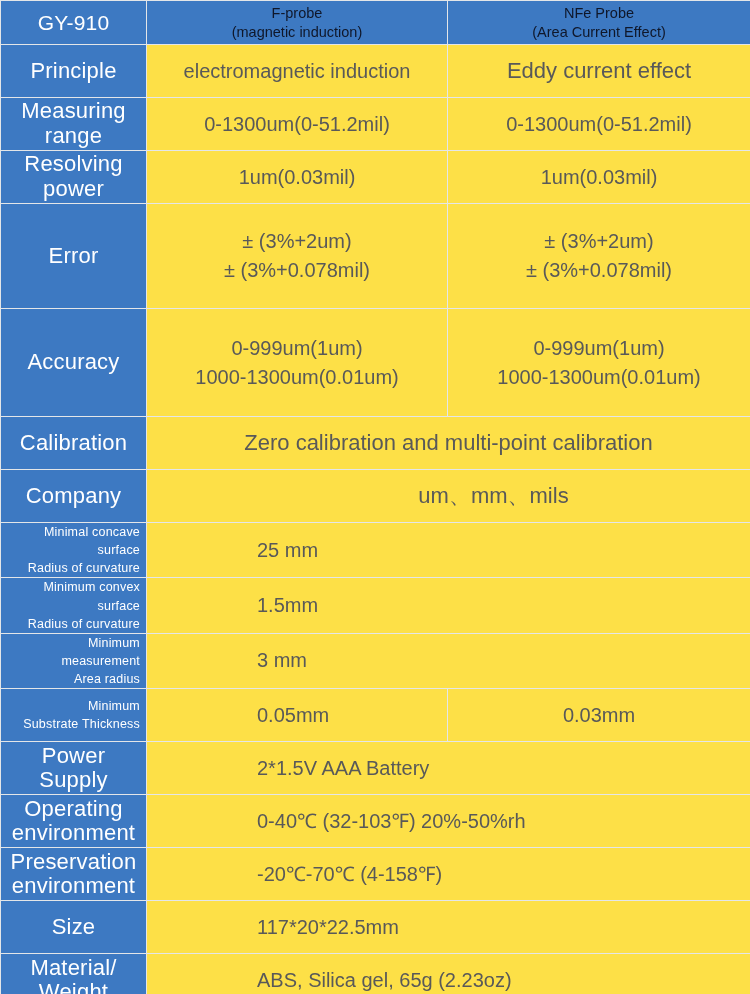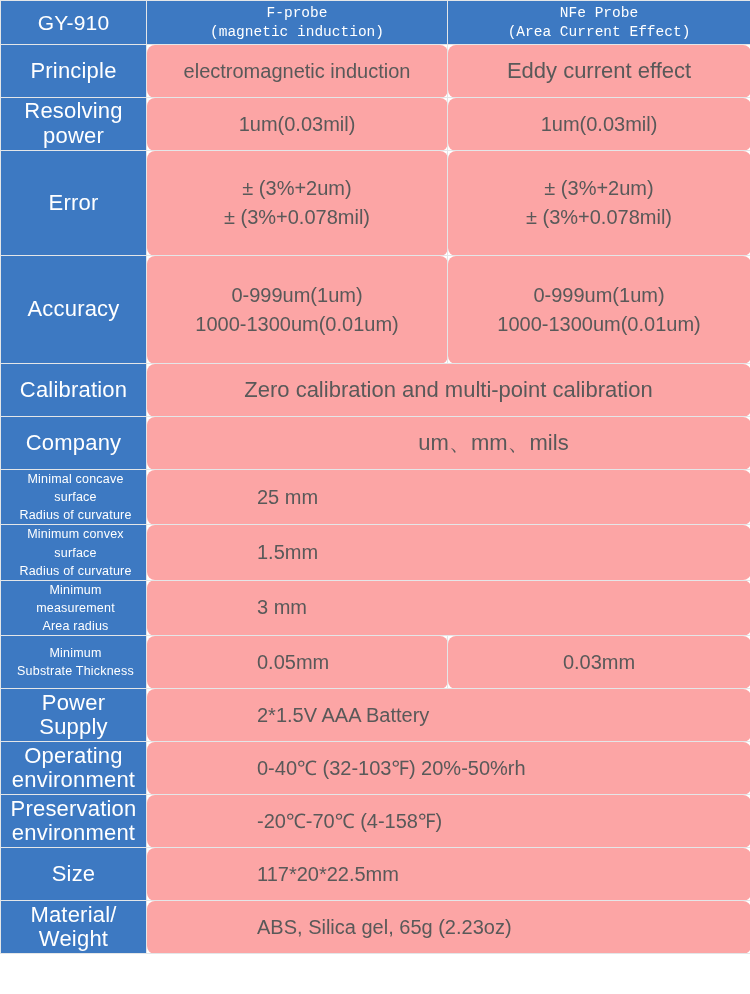--- a/index.html
+++ b/index.html
@@ -40,50 +40,48 @@
     line-height: 1.12;
     padding: 0 4px;
   }
   td.label-cell .lbl {
     display: block;
     font-size: 22px;
     letter-spacing: 0.2px;
   }
   td.label-cell.small .lbl {
     font-size: 12.5px;
-    text-align: center;
+    text-align: right;
     padding-left: 4px;
     line-height: 1.45;
   }
   td.label-cell.head .lbl {
     font-size: 21px;
   }
   
   td.head-cell {
     background: #3d79c2;
-    color: #ffffff;
+    color: #0f172a;
     border-color: #6d9ad3;
     line-height: 1.3;
-    font-family: Liberation Mono, monospace;
   }
   td.head-cell .h-main {
     display: block;
     font-size: 14.5px;
   }
   td.head-cell .h-sub {
     display: block;
     font-size: 14.5px;
   }
   
   td.value-cell {
-    background: #fca5a5;
+    background: #fde047;
     color: #595959;
     font-size: 20px;
     line-height: 1.45;
-    border-radius: 8px;
   }
   td.value-cell.lg {
     font-size: 22px;
   }
   td.value-cell .vline {
     display: block;
   }
   td.value-cell.left {
     text-align: center;
     padding-left: 96px;
@@ -124,20 +122,28 @@
       </tr>
 
       <tr class="row-h-std">
         <td class="label-cell">
           <span class="lbl">Principle</span>
         </td>
         <td class="value-cell">electromagnetic induction</td>
         <td class="value-cell lg">Eddy current effect</td>
       </tr>
 
+      <tr class="row-h-std">
+        <td class="label-cell">
+          <span class="lbl">Measuring</span>
+          <span class="lbl">range</span>
+        </td>
+        <td class="value-cell">0-1300um(0-51.2mil)</td>
+        <td class="value-cell">0-1300um(0-51.2mil)</td>
+      </tr>
 
       <tr class="row-h-std">
         <td class="label-cell">
           <span class="lbl">Resolving</span>
           <span class="lbl">power</span>
         </td>
         <td class="value-cell">1um(0.03mil)</td>
         <td class="value-cell">1um(0.03mil)</td>
       </tr>
 

